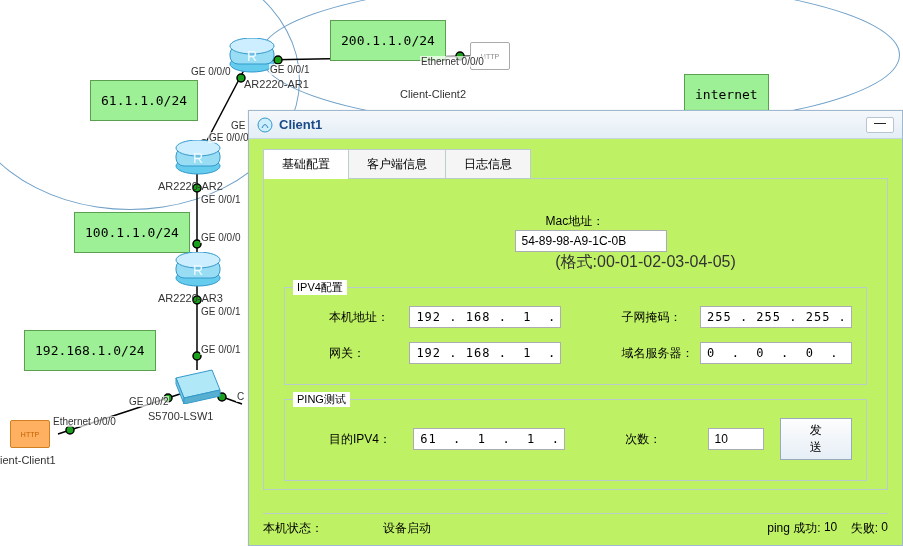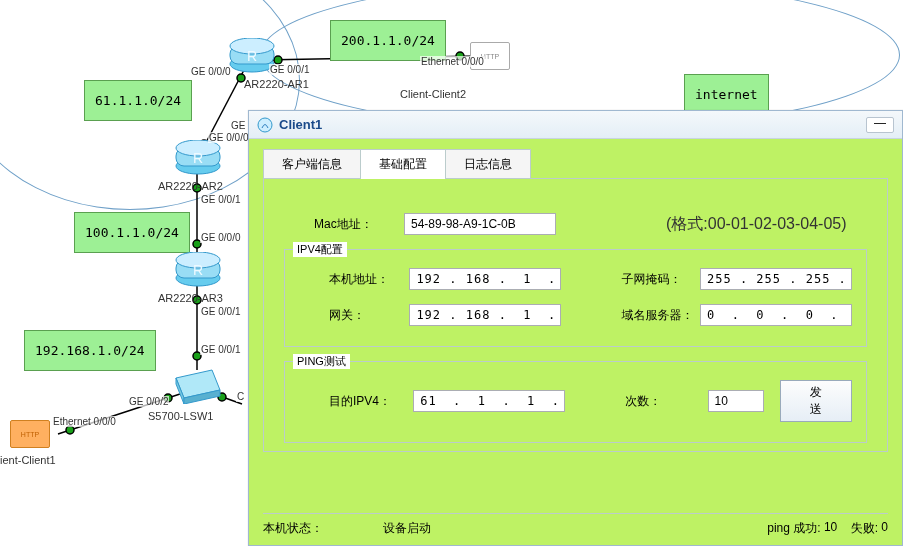--- a/index.html
+++ b/index.html
@@ -77,21 +77,21 @@
 
     <line x1="180" y1="394" x2="58" y2="434"></line>
     <circle class="dot" cx="168" cy="398" r="4"></circle>
     <circle class="dot" cx="70" cy="430" r="4"></circle>
 
     <line x1="214" y1="394" x2="242" y2="404"></line>
     <circle class="dot" cx="222" cy="397" r="4"></circle>
   </svg>
 
   <div class="net-label" style="left:330px; top:20px;">200.1.1.0/24</div>
-  <div class="net-label" style="left:84px;  top:80px;">61.1.1.0/24</div>
+  <div class="net-label" style="left:90px;  top:80px;">61.1.1.0/24</div>
   <div class="net-label" style="left:74px;  top:212px;">100.1.1.0/24</div>
   <div class="net-label" style="left:24px;  top:330px;text-align:right;">192.168.1.0/24</div>
   <div class="net-label" style="left:684px; top:74px;">internet</div>
 
   <div class="router-icon" style="left:228px; top:38px;">
     <svg viewBox="0 0 48 36">
         <ellipse cx="24" cy="26" rx="22" ry="8" fill="#66ccee" stroke="#3399cc"></ellipse>
         <rect x="2" y="8" width="44" height="18" rx="8" fill="#99ddf5" stroke="#3399cc"></rect>
         <ellipse cx="24" cy="8" rx="22" ry="8" fill="#cceeff" stroke="#3399cc"></ellipse>
         <text x="24" y="23" text-anchor="middle" font-size="14" fill="#eefaff">R</text>
@@ -157,28 +157,28 @@
       <svg viewBox="0 0 16 16">
           <circle cx="8" cy="8" r="7" fill="#cceeff" stroke="#3399cc"></circle>
           <path d="M5 11 Q8 4 11 11" fill="none" stroke="#3080c0"></path>
         </svg>
     </span>
     <span class="title">Client1</span>
     <span class="min">—</span>
   </div>
 
   <div class="tabs">
+    <div class="tab active">基础配置</div>
     <div class="tab">客户端信息</div>
-    <div class="tab active">基础配置</div>
     <div class="tab">日志信息</div>
   </div>
 
   <div class="tabbody">
 
-    <div class="row" style="margin:16px 0 10px 30px;">
+    <div class="row" style="margin:16px 0 10px 30px;flex-direction:column;">
       <span class="lbl">Mac地址：</span>
       <input class="field" value="54-89-98-A9-1C-0B" style="">
       <span class="note" style="margin-left:110px;">(格式:00-01-02-03-04-05)</span>
     </div>
 
     <div class="section">
       <span class="section-title">IPV4配置</span>
       <div class="row" style="margin-left:30px;">
         <span class="lbl">本机地址：</span>
         <input class="field ip" value="192 . 168 .  1  . 200" style="">

